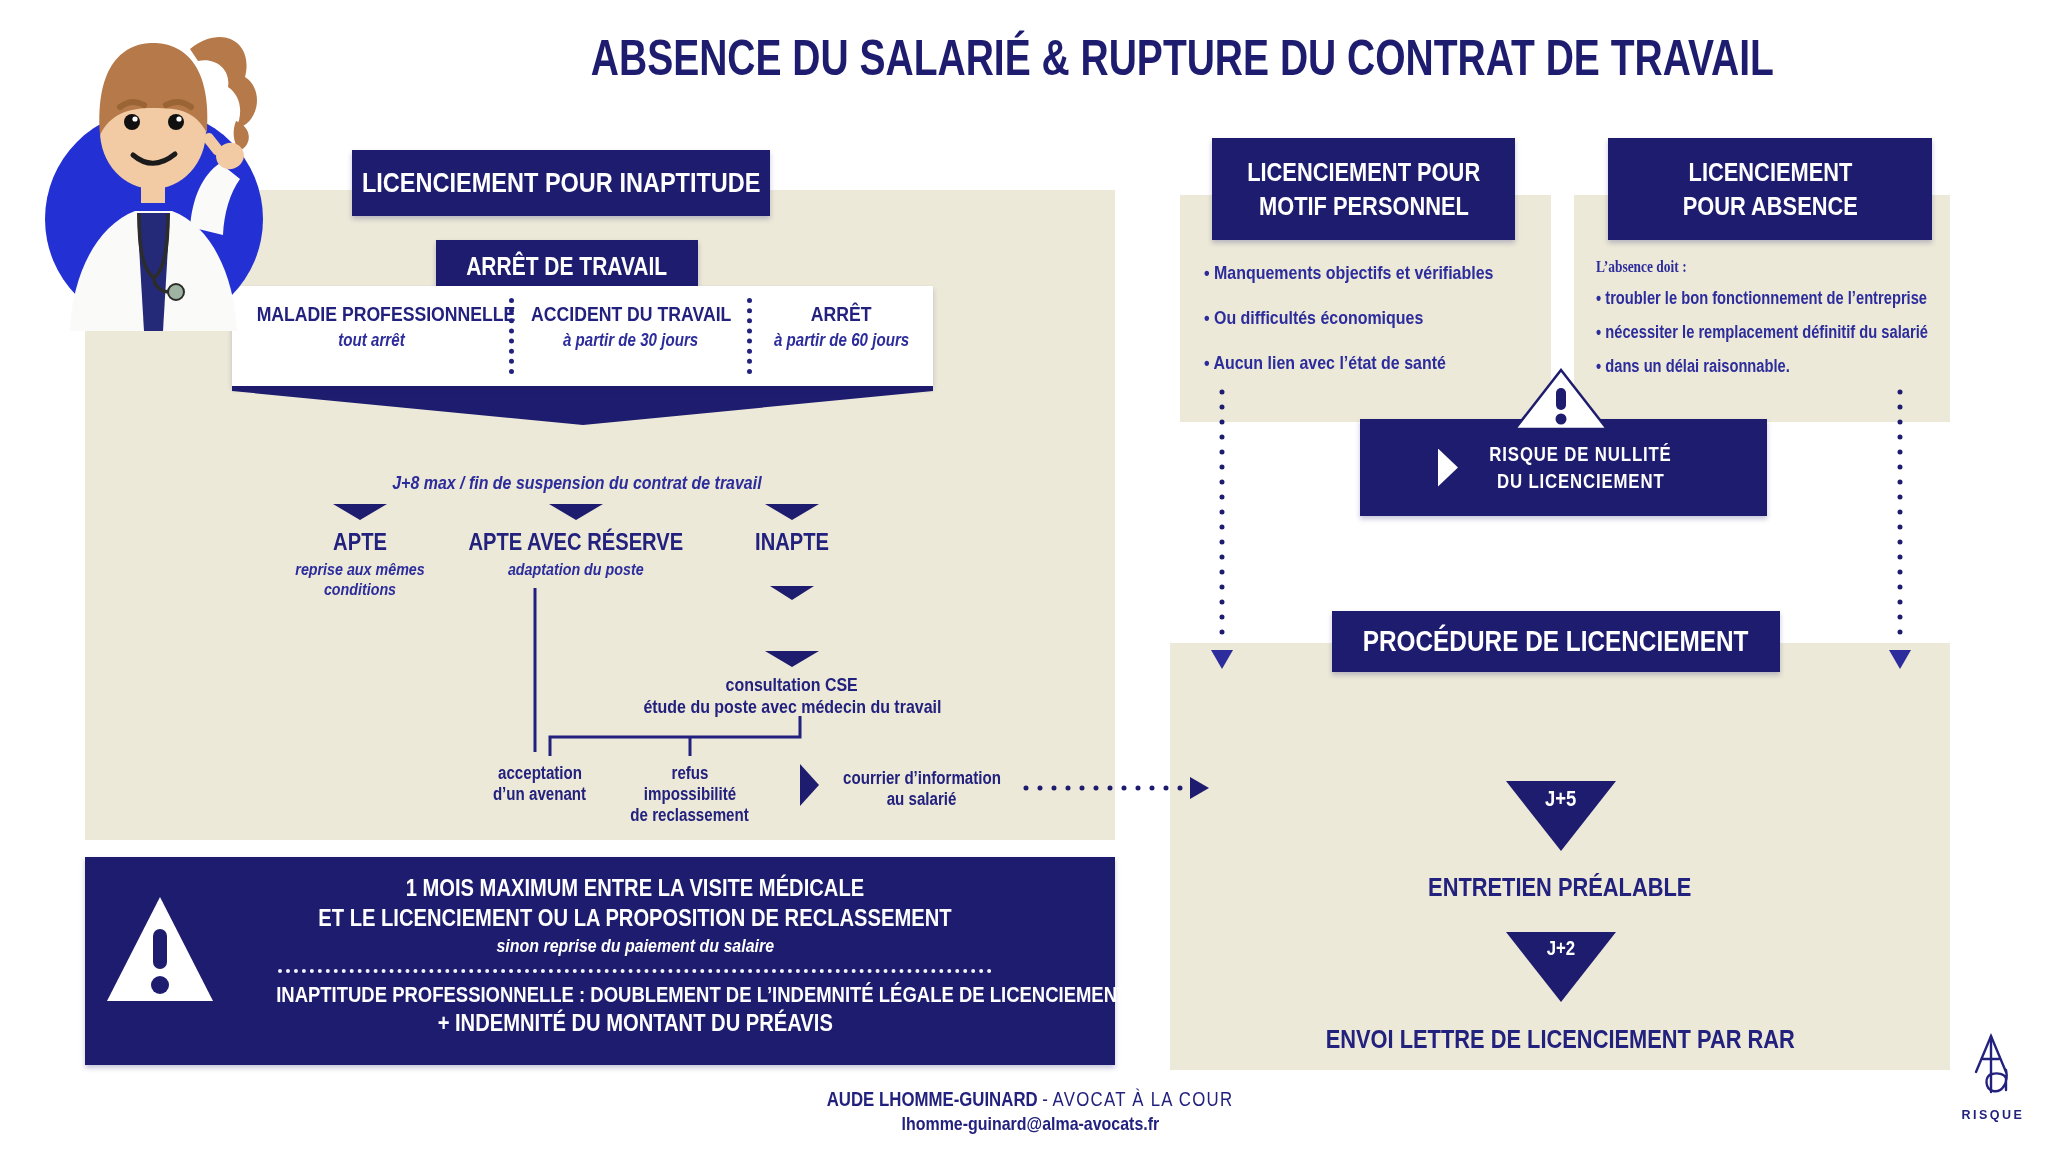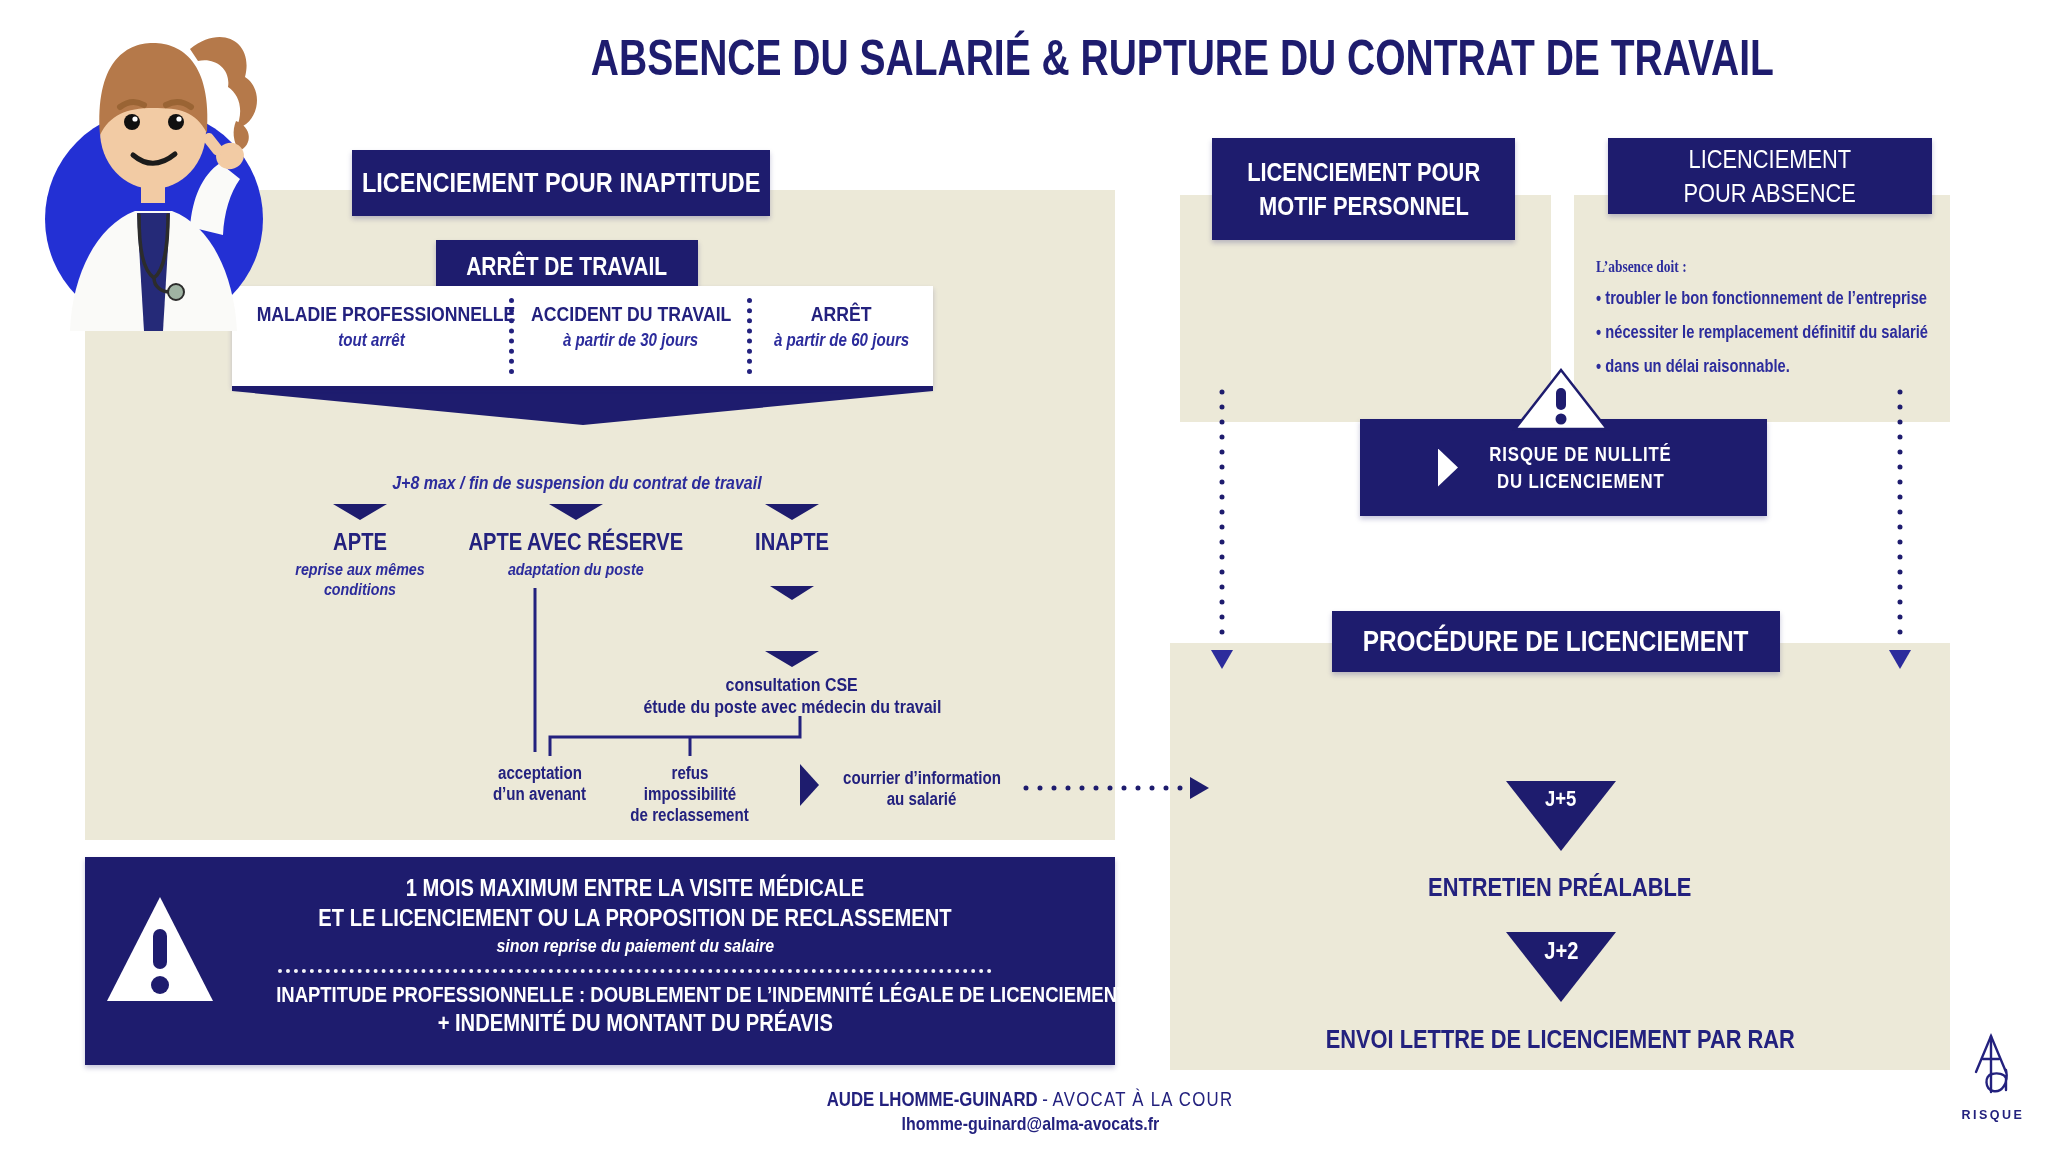--- a/index.html
+++ b/index.html
@@ -173,22 +173,27 @@
   <svg class="abs z3" style="left:105px;top:895px;" width="110" height="108" viewBox="0 0 110 108">
     <polygon points="55,2 108,106 2,106" fill="#fff"></polygon>
     <rect x="48" y="34" width="14" height="40" rx="7" fill="#1E1C6E"></rect>
     <circle cx="55" cy="90" r="9" fill="#1E1C6E"></circle>
   </svg>
 
   <div class="abs z2 navybox" style="left:1212px;top:138px;width:303px;height:102px;font-size:26px;font-weight:bold;line-height:34px;">
     <div><span class="cond">LICENCIEMENT POUR</span></div>
     <div><span class="cond">MOTIF PERSONNEL</span></div>
   </div>
-
-  <div class="abs z2 navybox" style="left:1608px;top:138px;width:324px;height:76px;font-size:26px;font-weight:normal;line-height:34px;">
+  <div class="abs z2" style="left:1204px;top:262px;width:345px;">
+    <div class="bullet-line" style="font-size:19px;margin-bottom:23px;"><span class="cond condL">Manquements objectifs et vérifiables</span></div>
+    <div class="bullet-line" style="font-size:19px;margin-bottom:23px;"><span class="cond condL">Ou difficultés économiques</span></div>
+    <div class="bullet-line" style="font-size:19px;"><span class="cond condL">Aucun lien avec l’état de santé</span></div>
+  </div>
+
+  <div class="abs z2 navybox" style="left:1608px;top:138px;width:324px;height:102px;font-size:26px;font-weight:bold;line-height:34px;">
     <div><span class="cond">LICENCIEMENT</span></div>
     <div><span class="cond">POUR ABSENCE</span></div>
   </div>
   <div class="abs z2" style="left:1596px;top:258px;width:350px;">
     <div style="color:var(--blue);font-weight:bold;font-size:16px;margin-bottom:12px;font-family:Liberation Serif, serif;"><span class="cond condL">L’absence doit :</span></div>
     <div class="bullet-line" style="font-size:17.5px;margin-bottom:13px;"><span class="cond condL">troubler le bon fonctionnement de l’entreprise</span></div>
     <div class="bullet-line" style="font-size:17.5px;margin-bottom:13px;"><span class="cond condL">nécessiter le remplacement définitif du salarié</span></div>
     <div class="bullet-line" style="font-size:17.5px;"><span class="cond condL">dans un délai raisonnable.</span></div>
   </div>
 
@@ -207,21 +212,21 @@
 
   <div class="abs z2 navybox" style="left:1332px;top:611px;width:448px;height:61px;font-size:29px;font-weight:bold;">
     <span class="cond">PROCÉDURE DE LICENCIEMENT</span>
   </div>
   <div class="abs z2 tri-down" style="left:1506px;top:781px;width:110px;height:70px;font-size:22px;">
     <span style="padding-top:5px;" class="cond">J+5</span>
   </div>
   <div class="abs z2 ctext lbl" style="left:1260px;top:872px;width:600px;font-size:26px;">
     <span class="cond">ENTRETIEN PRÉALABLE</span>
   </div>
-  <div class="abs z2 tri-down" style="left:1506px;top:932px;width:110px;height:70px;font-size:24px;">
+  <div class="abs z2 tri-down" style="left:1506px;top:932px;width:110px;height:70px;font-size:20px;">
     <span style="padding-top:5px;" class="cond">J+2</span>
   </div>
   <div class="abs z2 ctext lbl" style="left:1260px;top:1024px;width:600px;font-size:26px;">
     <span class="cond">ENVOI LETTRE DE LICENCIEMENT PAR RAR</span>
   </div>
 
   <div class="abs z2 ctext" style="left:630px;top:1088px;width:800px;color:var(--navy-text);">
     <div style="font-size:20px;">
       <span class="cond"><b>AUDE LHOMME-GUINARD</b>&nbsp;<span>-</span>&nbsp;<span style="font-weight:400;letter-spacing:1.5px;">AVOCAT À LA COUR</span></span>
     </div>

